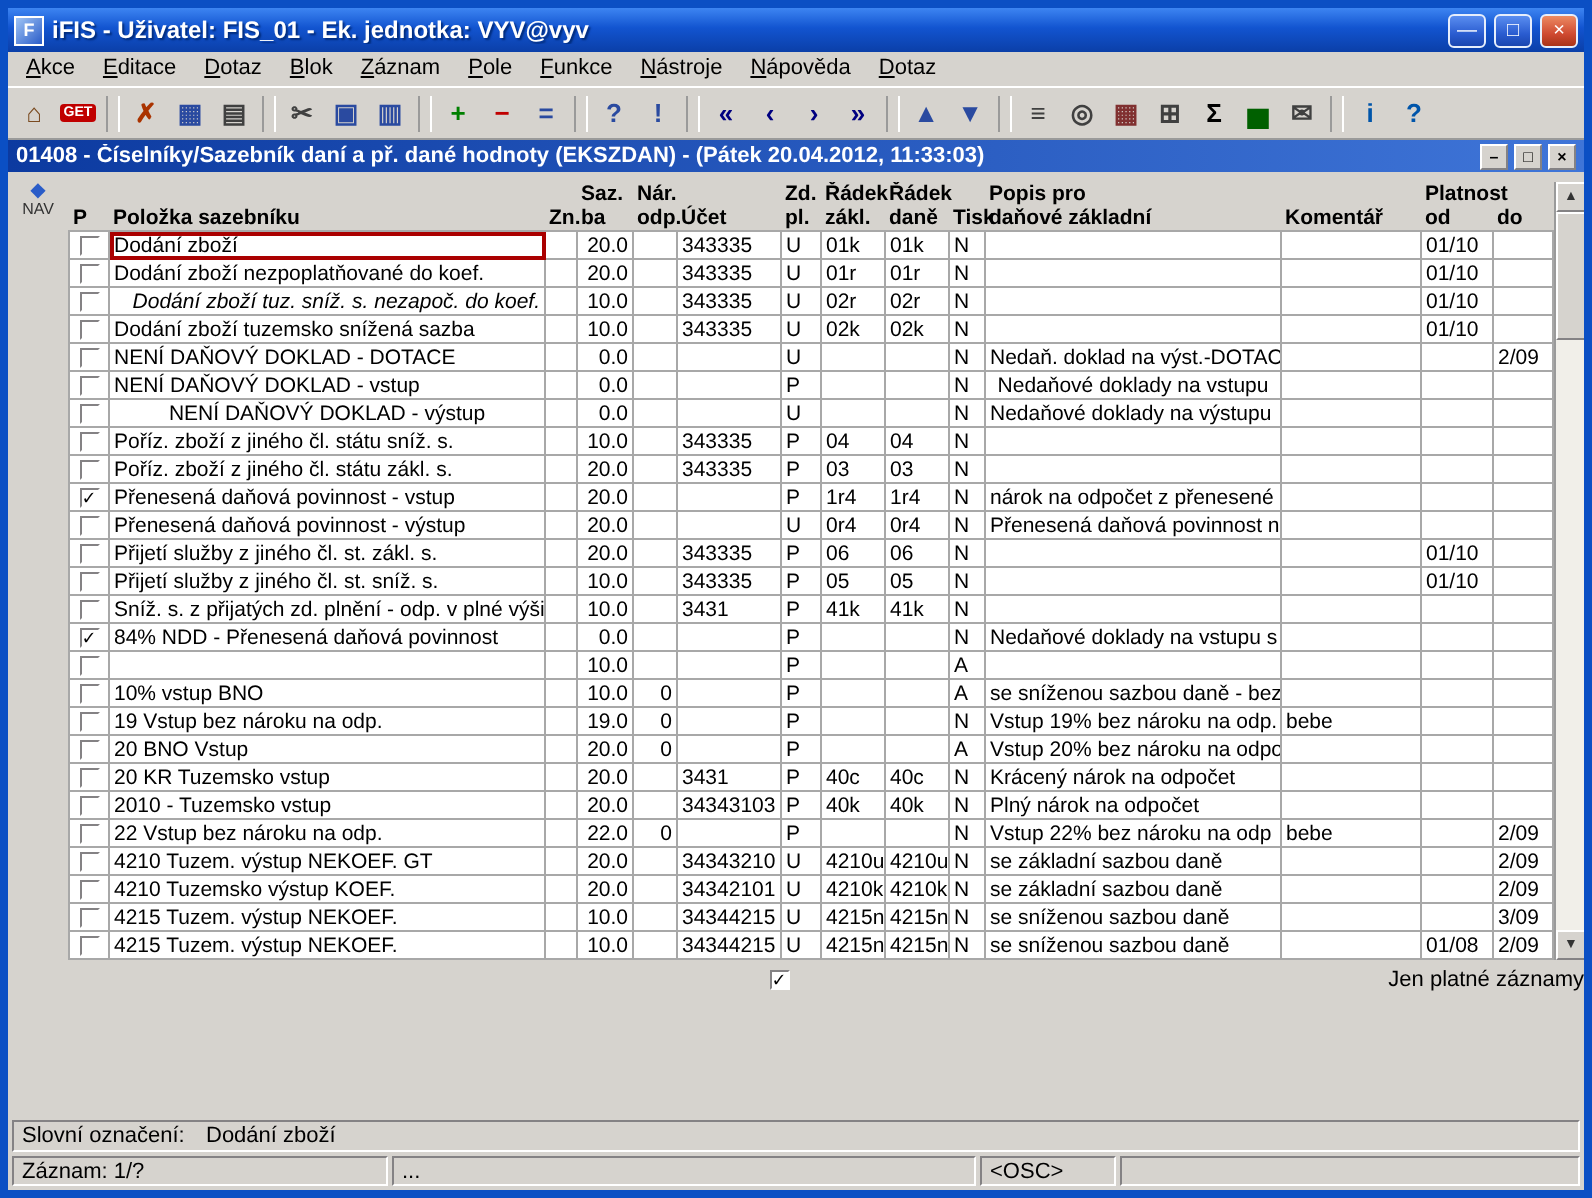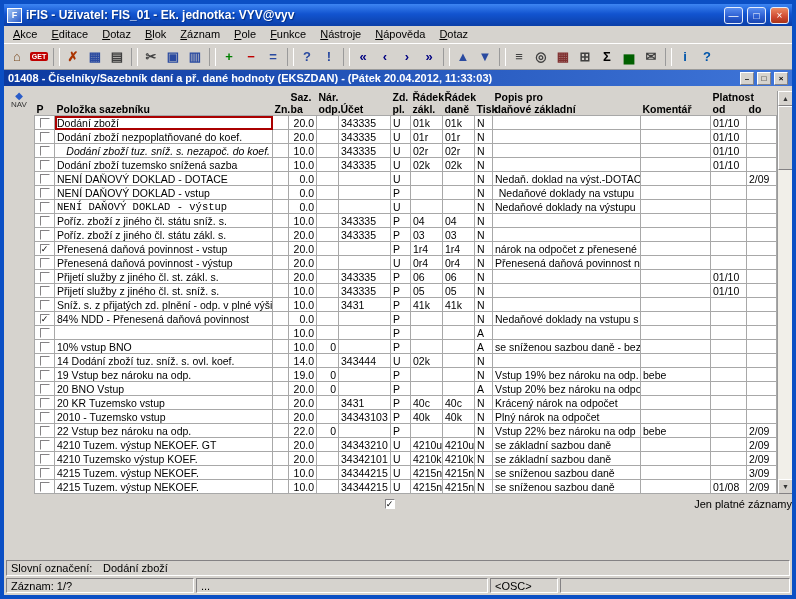--- a/index.html
+++ b/index.html
@@ -365,21 +365,21 @@
                 <td style="text-align: left;">N</td>
                 <td style="text-align: center;">Nedaňové doklady na vstupu</td>
                 <td style="text-align: left;"></td>
                 <td style="text-align: left;"></td>
                 <td style="text-align: left;"></td>
               </tr>
               <tr>
                 <td class="cb-cell">
                   <div class="cb"></div>
                 </td>
-                <td style="text-align: left; font-family: Liberation Mono, monospace;">NENÍ DAŇOVÝ DOKLAD - výstup</td>
+                <td style="text-align: center;">NENÍ DAŇOVÝ DOKLAD - výstup</td>
                 <td style="text-align: left;"></td>
                 <td style="text-align: right;">0.0</td>
                 <td style="text-align: right;"></td>
                 <td style="text-align: left;"></td>
                 <td style="text-align: left;">U</td>
                 <td style="text-align: left;"></td>
                 <td style="text-align: left;"></td>
                 <td style="text-align: left;">N</td>
                 <td style="text-align: left;">Nedaňové doklady na výstupu</td>
                 <td style="text-align: left;"></td>
@@ -555,38 +555,20 @@
                 <td style="text-align: left;">10% vstup BNO</td>
                 <td style="text-align: left;"></td>
                 <td style="text-align: right;">10.0</td>
                 <td style="text-align: right;">0</td>
                 <td style="text-align: left;"></td>
                 <td style="text-align: left;">P</td>
                 <td style="text-align: left;"></td>
                 <td style="text-align: left;"></td>
                 <td style="text-align: left;">A</td>
                 <td style="text-align: left;">se sníženou sazbou daně - bez nár.</td>
-                <td style="text-align: left;"></td>
-                <td style="text-align: left;"></td>
-                <td style="text-align: left;"></td>
-              </tr>
-              <tr>
-                <td class="cb-cell">
-                  <div class="cb"></div>
-                </td>
-                <td style="text-align: left;">14 Dodání zboží tuz. sníž. s. ovl. koef.</td>
-                <td style="text-align: left;"></td>
-                <td style="text-align: right;">14.0</td>
-                <td style="text-align: right;"></td>
-                <td style="text-align: left;">343444</td>
-                <td style="text-align: left;">U</td>
-                <td style="text-align: left;">02k</td>
-                <td style="text-align: left;"></td>
-                <td style="text-align: left;">N</td>
-                <td style="text-align: left;"></td>
                 <td style="text-align: left;"></td>
                 <td style="text-align: left;"></td>
                 <td style="text-align: left;"></td>
               </tr>
               <tr>
                 <td class="cb-cell">
                   <div class="cb"></div>
                 </td>
                 <td style="text-align: left;">19 Vstup bez nároku na odp.</td>
                 <td style="text-align: left;"></td>

